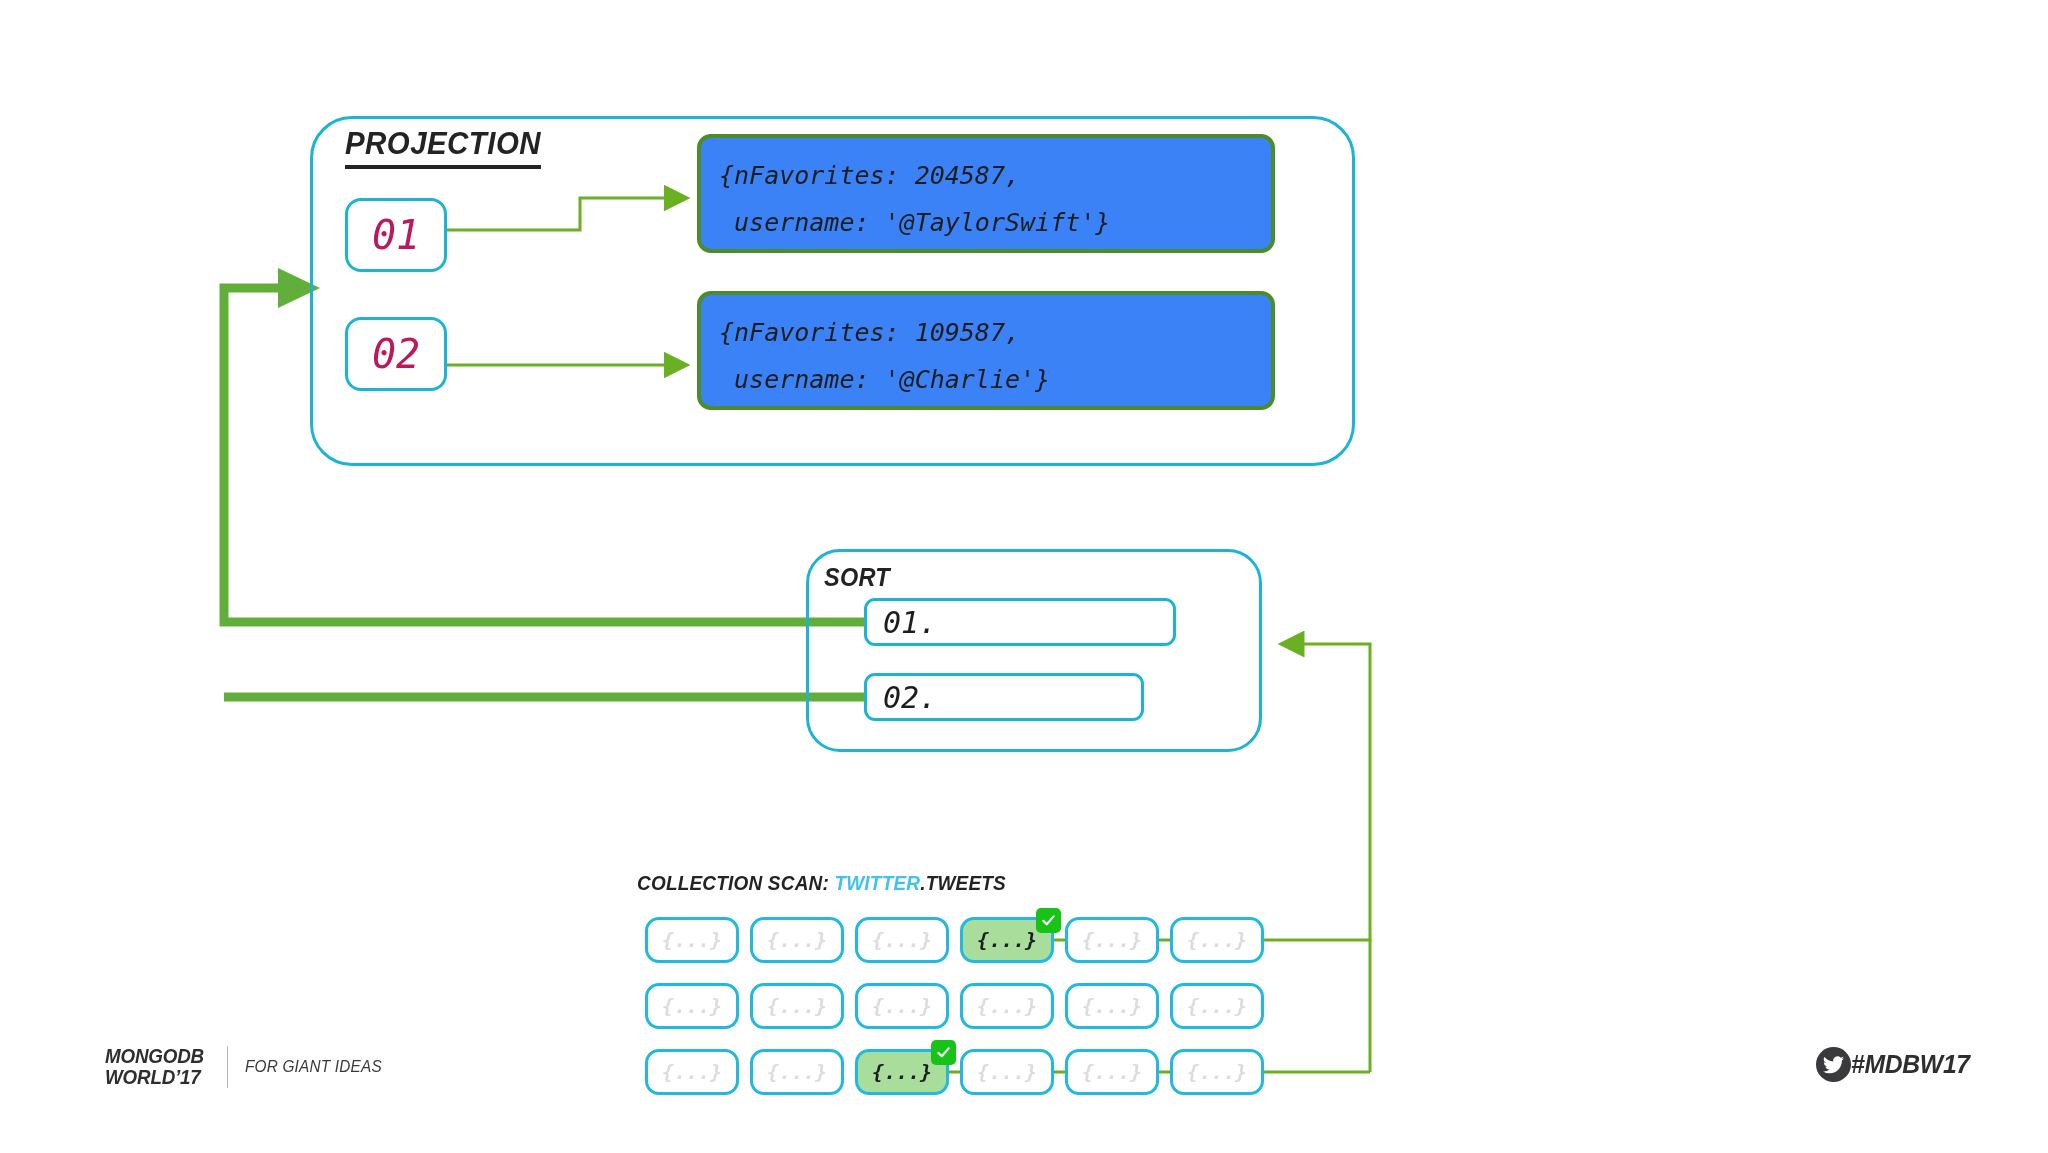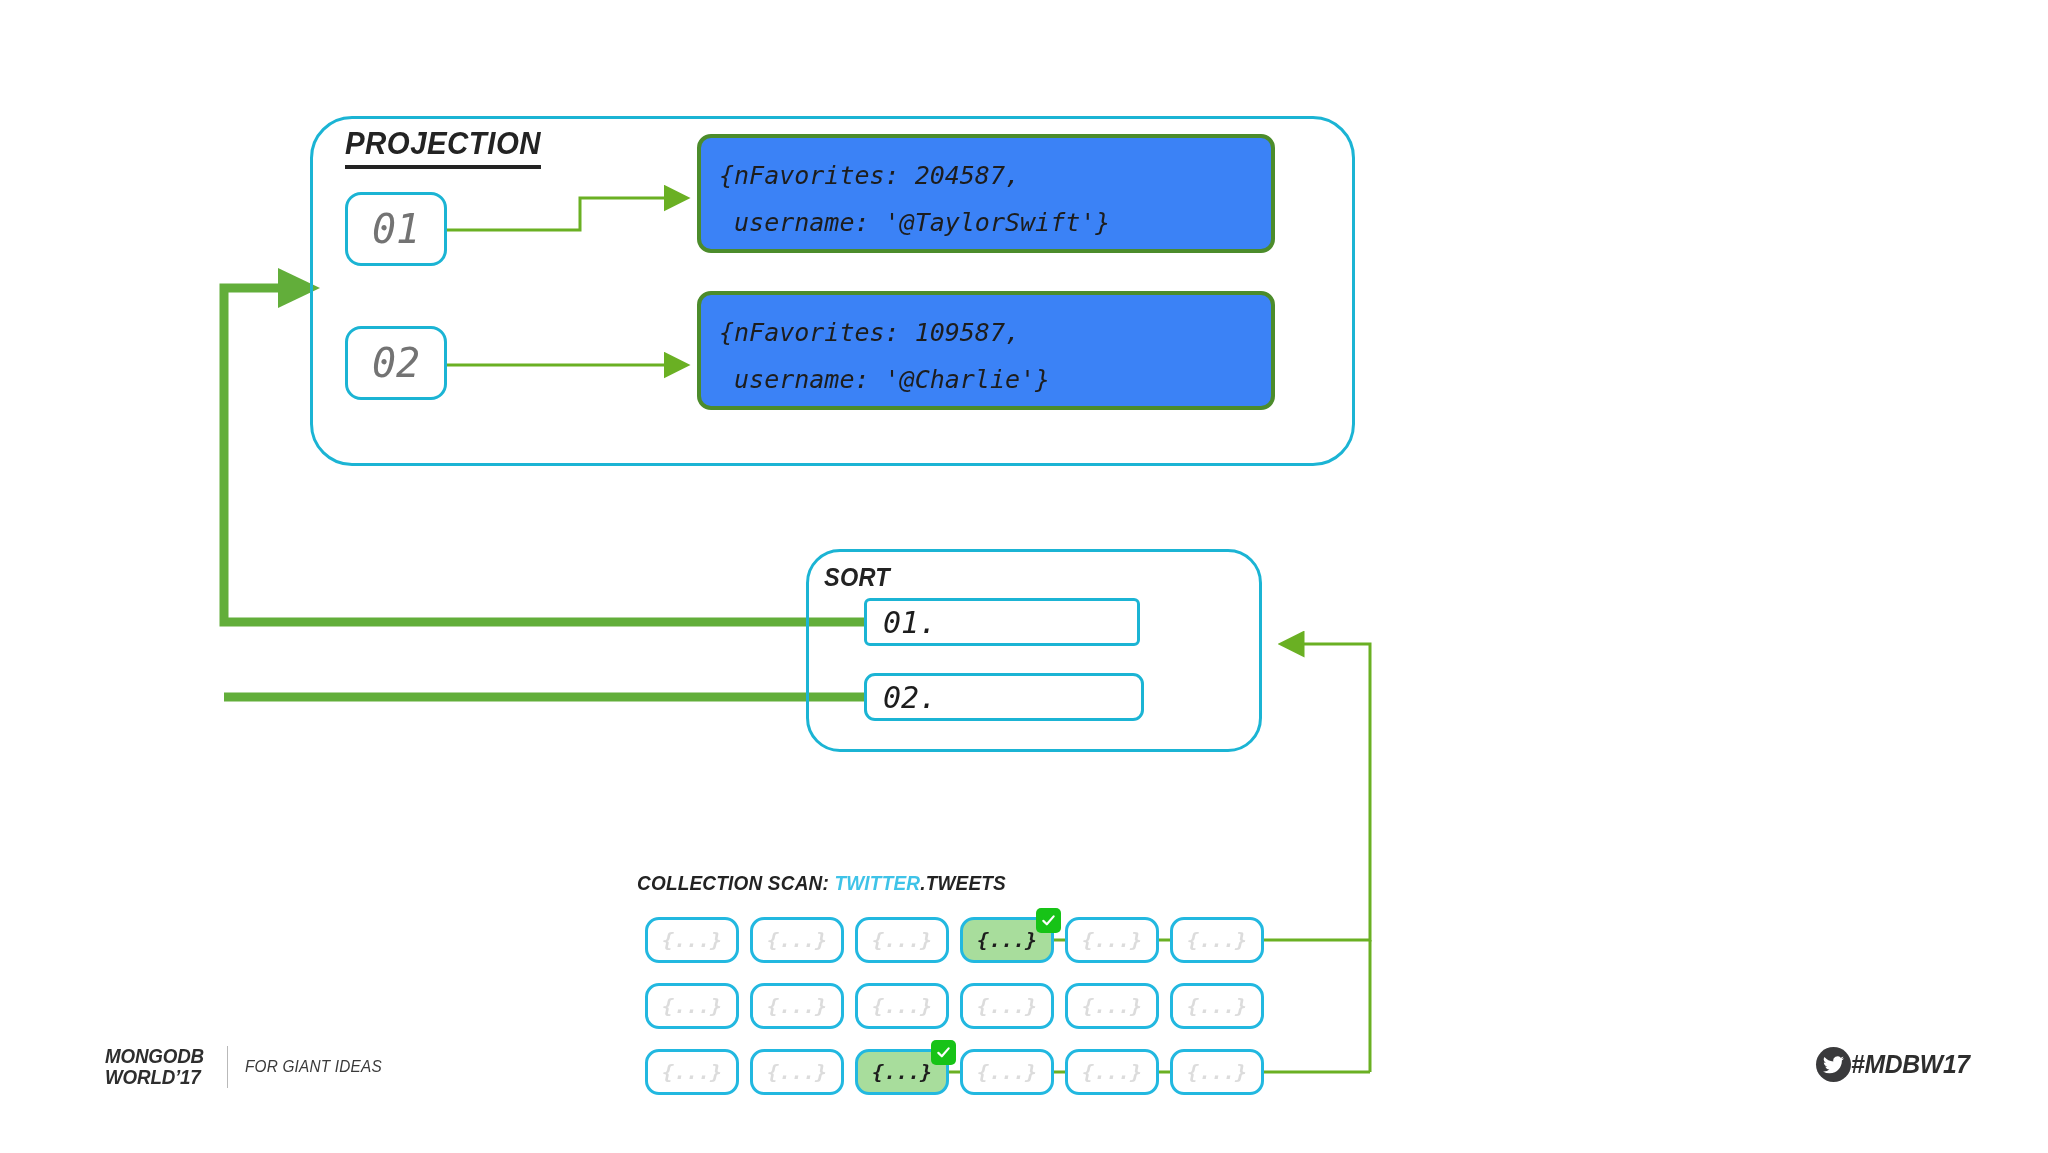--- a/index.html
+++ b/index.html
@@ -35,24 +35,24 @@
 
   .num-box{
     position:absolute;
     width:102px;height:74px;
     border:3px solid #1bb4d4;
     border-radius:16px;
     background:#ffffff;
     box-sizing:border-box;
     display:flex;align-items:center;justify-content:center;
     font-family:"DejaVu Sans Mono", monospace;
-    font-size:40px;color:#737373;
+    font-size:40px;color:#be185d;margin-top:6px;
   }
   .num-box.n1{left:345px;top:192px;}
-  .num-box.n2{left:345px;top:326px;}
+  .num-box.n2{left:345px;top:311px;}
 
   .doc-box{
     position:absolute;
     width:578px;height:119px;
     border:4px solid #4c8c2b;
     border-radius:14px;
     background:#3b82f6;
     box-sizing:border-box;
     padding:14px 18px 0 18px;
     font-family:"DejaVu Sans Mono", monospace;
@@ -82,21 +82,21 @@
     height:48px;
     border:3px solid #1bb4d4;
     border-radius:11px;
     background:#ffffff;
     box-sizing:border-box;
     display:flex;align-items:center;
     padding-left:16px;
     font-family:"DejaVu Sans Mono", monospace;
     font-size:30px;color:#1d1d1d;
   }
-  .sort-row.r1{left:864px;top:598px;width:276px;border-radius:6px;}
+  .sort-row.r1{left:864px;top:598px;width:312px;}
   .sort-row.r2{left:864px;top:673px;width:280px;}
 
   
   .scan-label{
     position:absolute;left:637px;top:872px;
     font-size:20px;font-weight:bold;color:#232323;
     letter-spacing:.2px;
     transform:scaleX(.95);transform-origin:left top;
     white-space:nowrap;
   }

